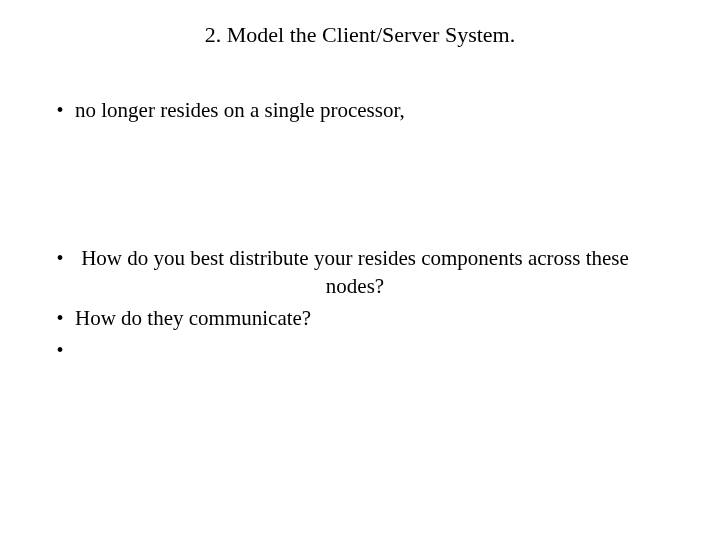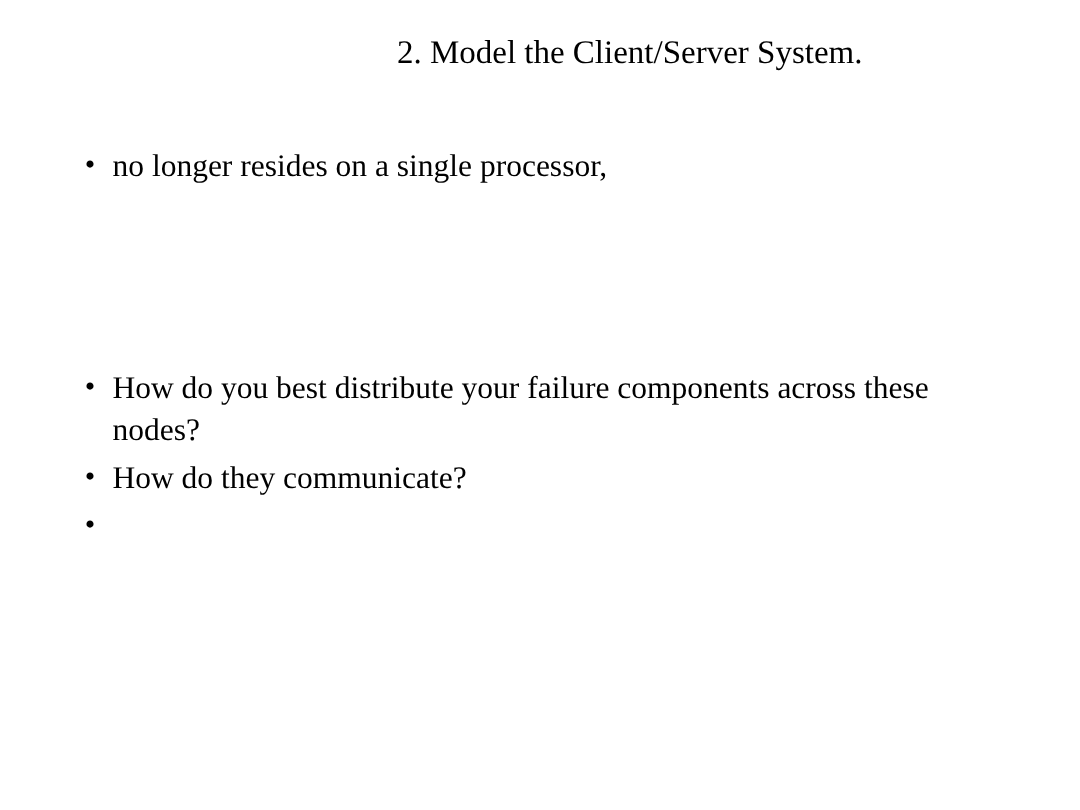--- a/index.html
+++ b/index.html
@@ -14,21 +14,21 @@
       font-family: "Times New Roman", Times, serif;
       color: #000000;
       position: relative;
     }
     .slide {
       width: 100%;
       height: 100%;
       padding: 20px 45px 20px 45px;
     }
     .title {
-      text-align: right;
+      text-align: center;
       font-size: 22px;
       font-weight: normal;
       margin-top: 2px;
       margin-bottom: 48px;
       padding-left: 100px;
       padding-right: 100px;
     }
     .bullet-group-1 {
       margin-bottom: 120px;
     }
@@ -44,39 +44,40 @@
       width: 30px;
       text-align: center;
       font-size: 20px;
       line-height: 28px;
       padding-top: 0px;
     }
     .bullet-text {
       font-size: 21px;
       line-height: 28px;
       padding-right: 40px;
+      text-align: center;
     }
   </style>
 </head>
 <body>
 
 <div class="slide">
   <div class="title">2. Model the Client/Server System.</div>
 
   <div class="bullet-group-1">
     <div class="bullet-item">
       <div class="bullet-dot">•</div>
       <div class="bullet-text">no longer resides on a single processor,</div>
     </div>
   </div>
 
   <div class="bullet-group-2">
     <div class="bullet-item">
       <div class="bullet-dot">•</div>
-      <div class="bullet-text">How do you best distribute your failure components across these nodes?</div>
+      <div class="bullet-text">How do you best distribute your resides components across these nodes?</div>
     </div>
     <div class="bullet-item">
       <div class="bullet-dot">•</div>
       <div class="bullet-text">How do they communicate?</div>
     </div>
     <div class="bullet-item">
       <div class="bullet-dot">•</div>
     </div>
   </div>
 </div>

